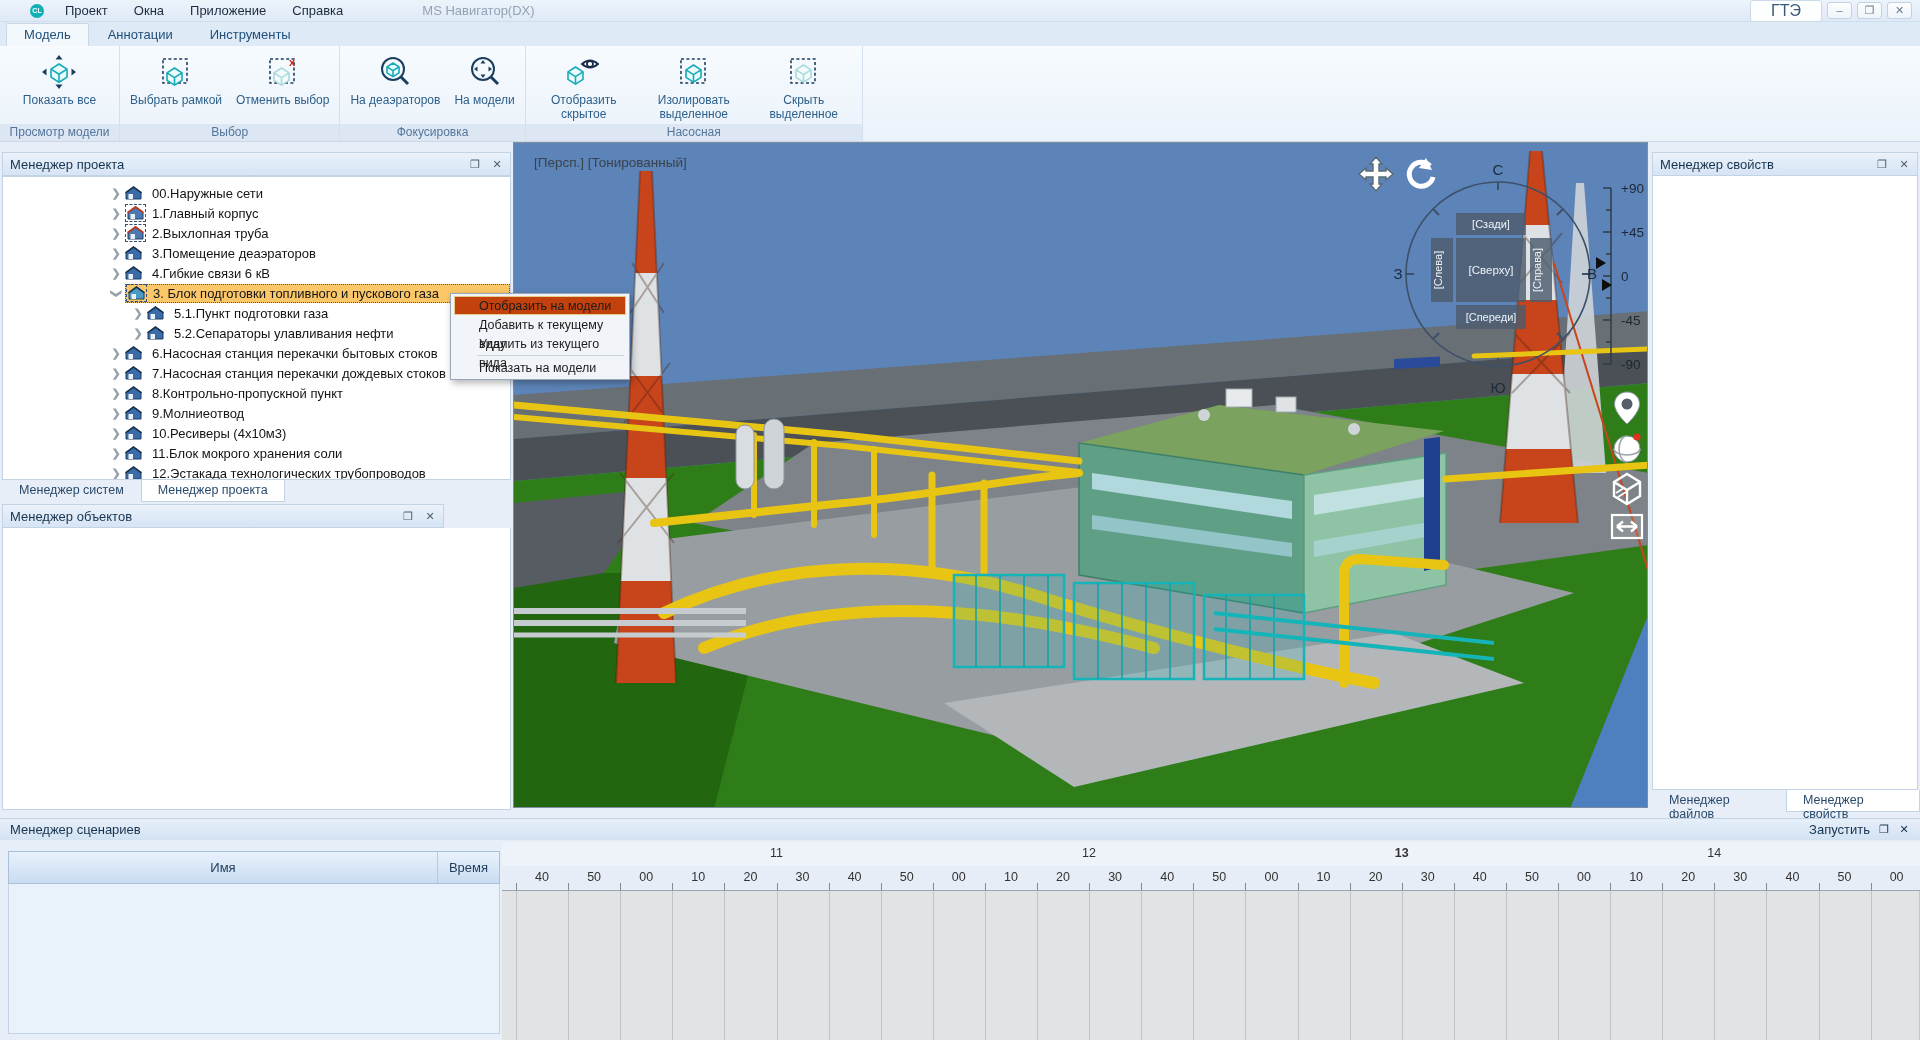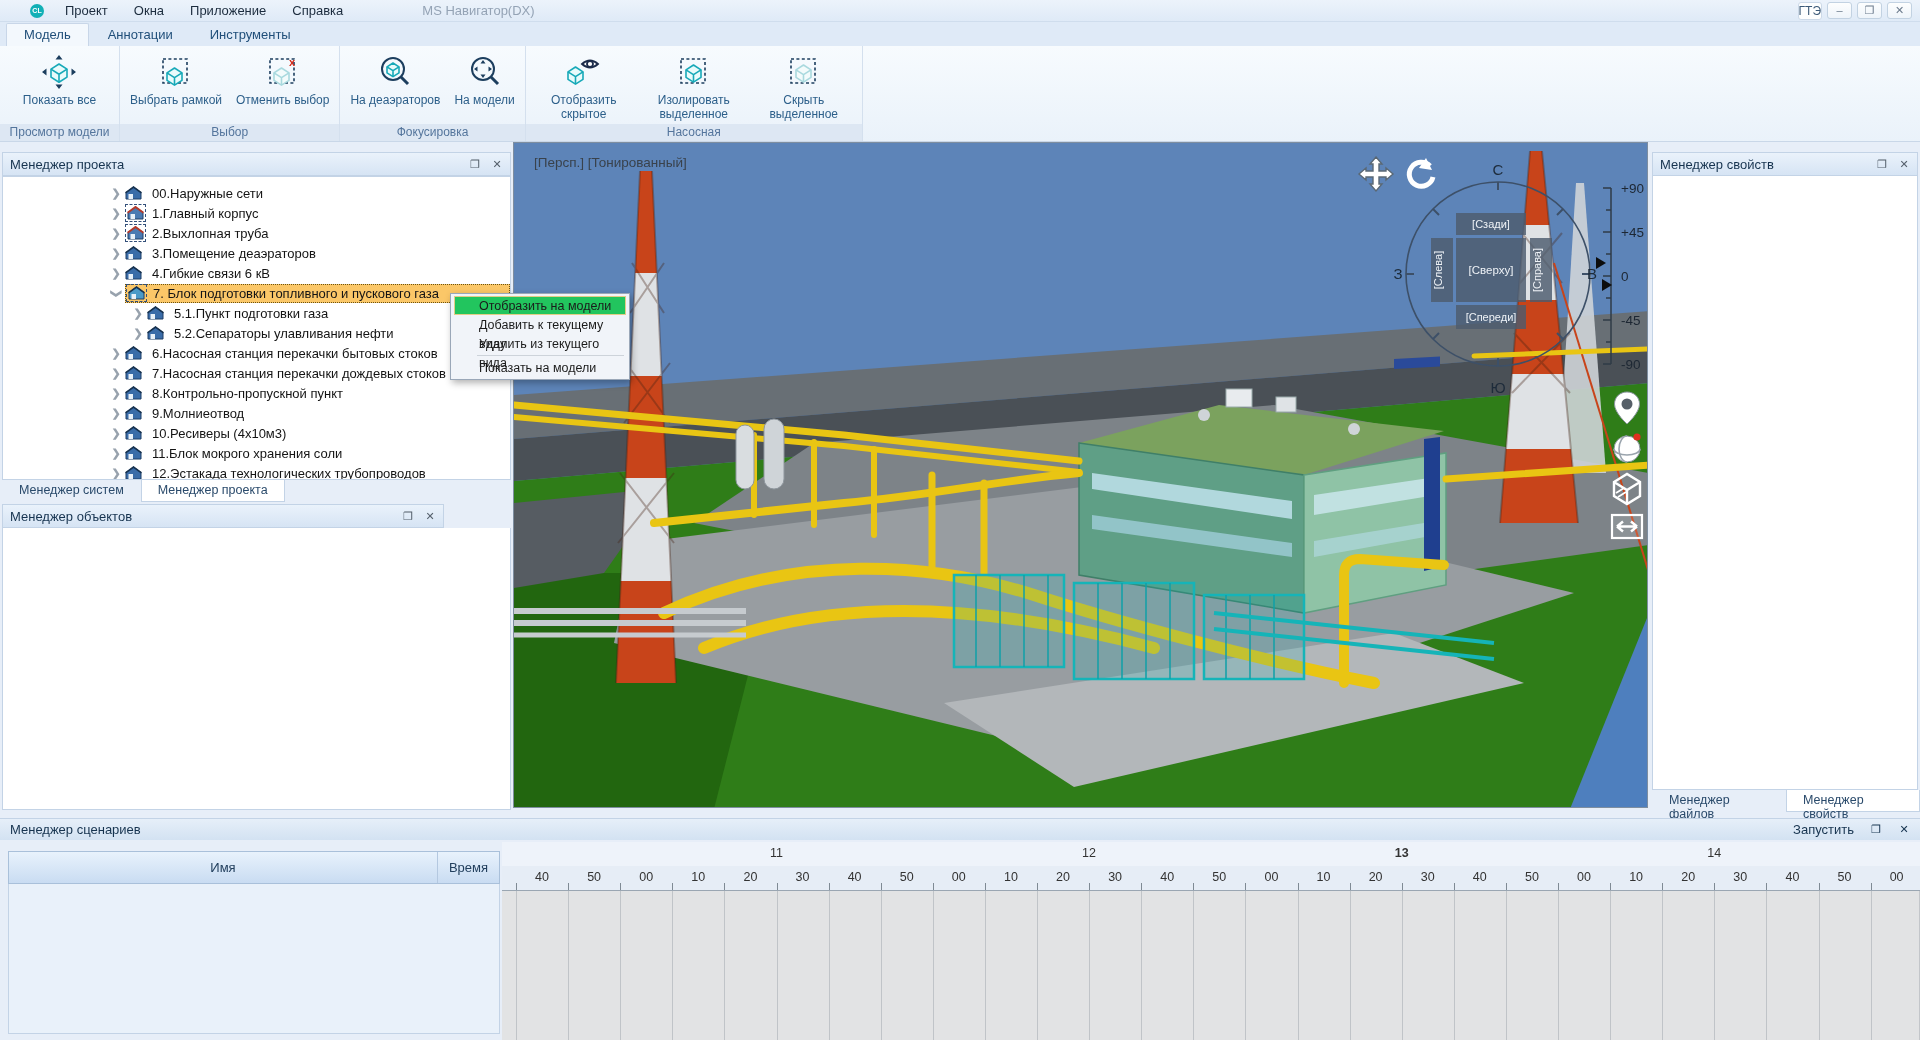--- a/index.html
+++ b/index.html
@@ -6,21 +6,21 @@
   html,body{width:1920px;height:1040px;overflow:hidden}
   body{font-family:"Liberation Sans",sans-serif;background:#e7eef8;color:#1c2c3e}
   .app{position:relative;width:1920px;height:1040px}
 
   
   .menubar{position:absolute;left:0;top:0;width:1920px;height:22px;background:linear-gradient(#ecf3fb,#dfeaf7);border-bottom:1px solid #cfdded;display:flex;align-items:center;font-size:13px}
   .app-logo{width:14px;height:14px;border-radius:50%;background:#12b0b6;color:#fff;font-size:7px;display:flex;align-items:center;justify-content:center;margin:0 8px 0 30px;font-weight:bold}
   .menu-item{padding:2px 13px;color:#1c2c3e;cursor:default}
   .window-title{color:#94a3b5;margin-left:66px}
   .win-ctrls{margin-left:auto;display:flex;align-items:center;gap:5px;margin-right:8px}
-  .chip{background:#fdfefe;border:1px solid #ccd9e8;border-radius:3px;padding:1px 0;font-size:12px;color:#3c5a78}
+  .chip{background:#fdfefe;border:1px solid #ccd9e8;border-radius:3px;padding:1px 20px;font-size:16px;color:#3c5a78}
   .wbtn{width:25px;height:17px;border:1px solid #c2d2e2;border-radius:3px;background:linear-gradient(#fdfefe,#eef4fa);display:flex;align-items:center;justify-content:center;color:#6b7b8d;font-size:11px;line-height:1}
 
   
   .tabsrow{position:absolute;left:0;top:22px;width:1920px;height:24px;background:#dfeaf7;display:flex;align-items:flex-end;padding-left:6px;font-size:13px;color:#1f4e79}
   .rtab{padding:3px 17px 4px;margin-right:1px;border:1px solid transparent;border-bottom:none;border-radius:2px 2px 0 0}
   .rtab.active{background:#f3f8fd;border-color:#c8d6e8}
   .ribbon{position:absolute;left:0;top:46px;width:1920px;height:96px;background:linear-gradient(#f7fbfe,#eaf2fa);border-bottom:1px solid #c9d7e8;display:flex}
   .rgroup{display:flex;flex-direction:column;border-right:1px solid #d4e0ee}
   .rbuttons{flex:1;display:flex;justify-content:center;align-items:flex-start;padding:3px 4px 0;gap:2px}
   .rbtn{display:flex;flex-direction:column;align-items:center;padding:1px 5px;font-size:12px;color:#2c5f8a;line-height:1.2;text-align:center;border:1px solid transparent;border-radius:2px}
@@ -45,32 +45,32 @@
   .ticon{flex:0 0 24px;display:flex;align-items:center}
   .ticon .dashed{border:1px dashed #33507a;padding:1px;display:flex}
   .tlabel{white-space:nowrap;color:#141414;padding:1px 3px}
   .hlwrap{display:flex;align-items:center;flex:1;background:#fbc768;border:1px dotted #6b5412;height:19px}
   .vscroll{position:absolute;right:3px;top:177px;width:15px;height:302px;background:#f2f6fb;border-left:1px solid #dde6f0;display:flex;flex-direction:column;align-items:center;justify-content:space-between;font-size:7px;color:#7a9cc6}
   .varrow{height:15px;display:flex;align-items:center}
 
   
   .ctx{position:absolute;left:450px;top:293px;width:180px;background:#f1f4f9;border:1px solid #9aa7b8;box-shadow:2px 3px 7px rgba(0,0,0,.3);padding:2px;font-size:12.5px;color:#1b1b1b;z-index:50}
   .ctx-item{height:19px;line-height:19px;padding-left:24px;margin:0 1px;border:1px solid transparent}
-  .ctx-item.hl{background:#22c55e;border-color:#e3cd88}
+  .ctx-item.hl{background:#c2410c;border-color:#e3cd88}
   .ctx-sep{height:1px;background:#cdd3da;margin:2px 3px 2px 24px}
 
   
   .viewport{position:absolute;left:513px;top:142px;width:1135px;height:666px;border:1px solid #7e8ea0;background:#5d84b8;overflow:hidden}
   .mode-label{position:absolute;left:20px;top:12px;font-size:13.5px;color:#39424c}
   .navic{position:absolute;width:38px;height:38px}
   .tool{position:absolute;left:1094px;width:38px;height:38px}
 
   
   .scn-title{position:absolute;left:0;top:818px;width:1920px;height:22px;background:linear-gradient(#e6eff9,#d3e2f2);border-top:1px solid #c3d3e6;display:flex;align-items:center;font-size:13px;color:#16334f;padding:0 10px}
-  .scn-run{margin-left:auto;display:flex;gap:16px;align-items:center;color:#16334f}
+  .scn-run{margin-left:auto;display:flex;gap:8px;align-items:center;color:#16334f}
   .scn-head{position:absolute;left:8px;top:851px;width:492px;height:33px;display:flex;border:1px solid #a9c0da;background:linear-gradient(#e8f2fc,#c9dcf2);font-size:13px;color:#23405e}
   .scn-head .c1{flex:1;display:flex;align-items:center;justify-content:center}
   .scn-head .c2{width:62px;display:flex;align-items:center;justify-content:center;border-left:1px solid #b4c8e0}
   .scn-body{position:absolute;left:8px;top:884px;width:492px;height:150px;background:#e9f1fa;border:1px solid #c3d3e6;border-top:none}
   .tl{position:absolute;left:502px;top:842px;width:1418px;height:198px;font-size:12.5px;color:#333}
   .tl-hours{position:relative;height:24px;background:#eef3fa}
   .tl-mins{position:relative;height:25px;background:#e6edf6;border-bottom:1px solid #9aa6b2}
   .tl-lab{position:absolute;transform:translateX(-50%);top:4px}
   .tick{position:absolute;bottom:0;width:1px;height:7px;background:#7f8a94}
   .tl-grid{position:relative;height:149px;background:#e2e3e4;border-right:1px solid #c3c6ca}
@@ -296,21 +296,21 @@
         <span class="hlwrap">
           <span class="ticon">
             <span class="dashed">
               <svg width="17" height="14" viewBox="0 0 17 14">
                 <path d="M1 6.5 L8.5 1 L16 6.5 L16 13 L1 13 Z" fill="#4a9ac8" stroke="#1f3f66"></path>
                 <path d="M0.5 6.8 L8.5 1 L16.5 6.8" fill="none" stroke="#17324f" stroke-width="1.6"></path>
                 <rect x="3.5" y="8" width="4.5" height="5" fill="#e8f0f8"></rect>
               </svg>
             </span>
           </span>
-          <span class="tlabel">7. Блок подготовки топливного и пускового газа</span>
+          <span class="tlabel">3. Блок подготовки топливного и пускового газа</span>
         </span>
       </div>
       <div class="trow" style="padding-left: 126px;">
         <span class="chev">❯</span>
         <span class="ticon">
           <svg width="17" height="14" viewBox="0 0 17 14">
             <path d="M1 6.5 L8.5 1 L16 6.5 L16 13 L1 13 Z" fill="#3a6ca8" stroke="#1f3f66"></path>
             <path d="M0.5 6.8 L8.5 1 L16.5 6.8" fill="none" stroke="#17324f" stroke-width="1.6"></path>
             <rect x="3.5" y="8" width="4.5" height="5" fill="#e8f0f8"></rect>
           </svg>

